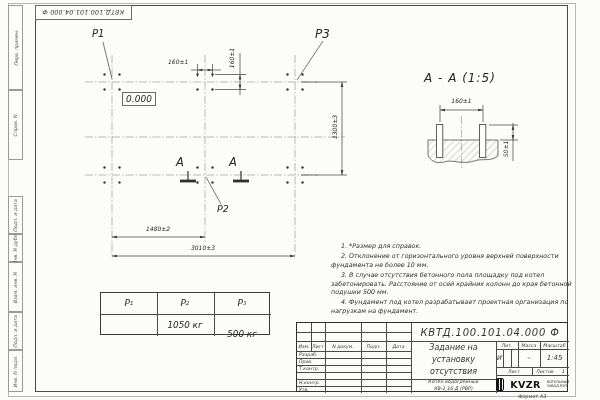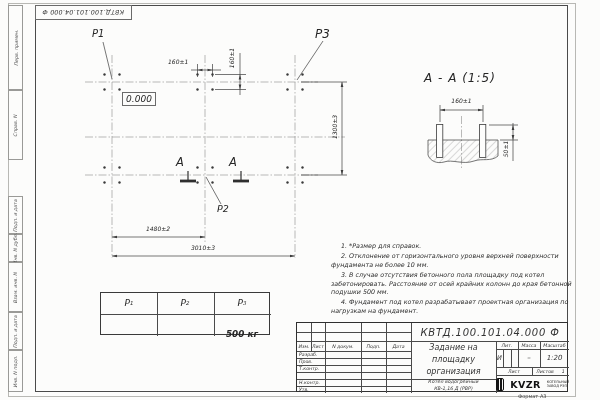--- a/index.html
+++ b/index.html
@@ -208,21 +208,22 @@
         <sub style="font-size:5.5px;">1</sub>
       </div>
     <div class="pcell ctr" style="left:56px;top:0;width:56px;height:20px;font-size:9px;">
         <span>Р</span>
         <sub style="font-size:5.5px;">2</sub>
       </div>
     <div class="pcell ctr" style="left:113px;top:0;width:56px;height:20px;font-size:9px;">
         <span>Р</span>
         <sub style="font-size:5.5px;">3</sub>
       </div>
-    <div class="pcell ctr" style="left:113px;top:21px;width:56px;height:39px;font-size:8.8px;font-weight:bold;">500 кг</div>
+    <div class="pcell ctr" style="left:56px;top:21px;width:56px;height:21px;font-size:8.8px;">1050 кг</div>
+    <div class="pcell ctr" style="left:113px;top:21px;width:56px;height:39px;font-size:8.8px;">500 кг</div>
   </div>
 
   <div class="notes">
     <p class="note">1. *Размер для справок.</p>
     <p class="note">2. Отклонение от горизонтального уровня верхней поверхности фундамента не более 10 мм.</p>
     <p class="note">3. В случае отсутствия бетонного пола площадку под котел забетонировать. Расстояние от осей крайних колонн до края бетонной подушки 500 мм.</p>
     <p class="note">4. Фундамент под котел разрабатывает проектная организация по нагрузкам на фундамент.</p>
   </div>
 
   <div id="tb">
@@ -259,35 +260,35 @@
     <div class="cell left" style="left:0;top:28px;width:28px;height:7px;">Разраб.</div>
     <div class="cell left" style="left:0;top:35px;width:28px;height:7px;">Пров.</div>
     <div class="cell left" style="left:0;top:42px;width:28px;height:7px;">Т.контр.</div>
     <div class="cell left" style="left:0;top:56px;width:28px;height:7px;">Н.контр.</div>
     <div class="cell left" style="left:0;top:63px;width:28px;height:7px;">Утв.</div>
 
     <div class="cell" style="left:114px;top:0;width:158px;height:18px;font-size:10px;letter-spacing:.8px;">КВТД.100.101.04.000 Ф</div>
 
     <div class="cell" style="left:114px;top:18px;width:85px;height:38px;flex-direction:column;font-size:8px;line-height:1.5;">
       <div>Задание на</div>
-      <div>площадку</div>
-      <div>организация</div>
+      <div>установку</div>
+      <div>отсутствия</div>
     </div>
 
     <div class="cell" style="left:114px;top:56px;width:85px;height:14px;flex-direction:column;font-size:4.8px;line-height:1.4;">
       <div>Котел водогрейный</div>
       <div>КВ-1,16 Д (РВР)</div>
     </div>
 
     <div class="cell" style="left:199px;top:18px;width:22px;height:8px;">Лит.</div>
     <div class="cell" style="left:221px;top:18px;width:22px;height:8px;">Масса</div>
     <div class="cell" style="left:243px;top:18px;width:29px;height:8px;">Масштаб</div>
     <div class="cell" style="left:199px;top:26px;width:7px;height:18px;font-size:6.5px;">И</div>
     <div class="cell" style="left:221px;top:26px;width:22px;height:18px;font-size:7px;">–</div>
-    <div class="cell" style="left:243px;top:26px;width:29px;height:18px;font-size:7px;">1:20</div>
+    <div class="cell" style="left:243px;top:26px;width:29px;height:18px;font-size:7px;">1:45</div>
 
     <div class="cell" style="left:199px;top:44px;width:36px;height:8px;">Лист</div>
     <div class="cell" style="left:235px;top:44px;width:37px;height:8px;gap:8px;">
       <span>Листов</span>
       <span>1</span>
     </div>
 
     <div class="cell" style="left:199px;top:52px;width:73px;height:18px;gap:6px;">
       <span class="logo-ic"></span>
       <span class="logo-word">KVZR</span>

